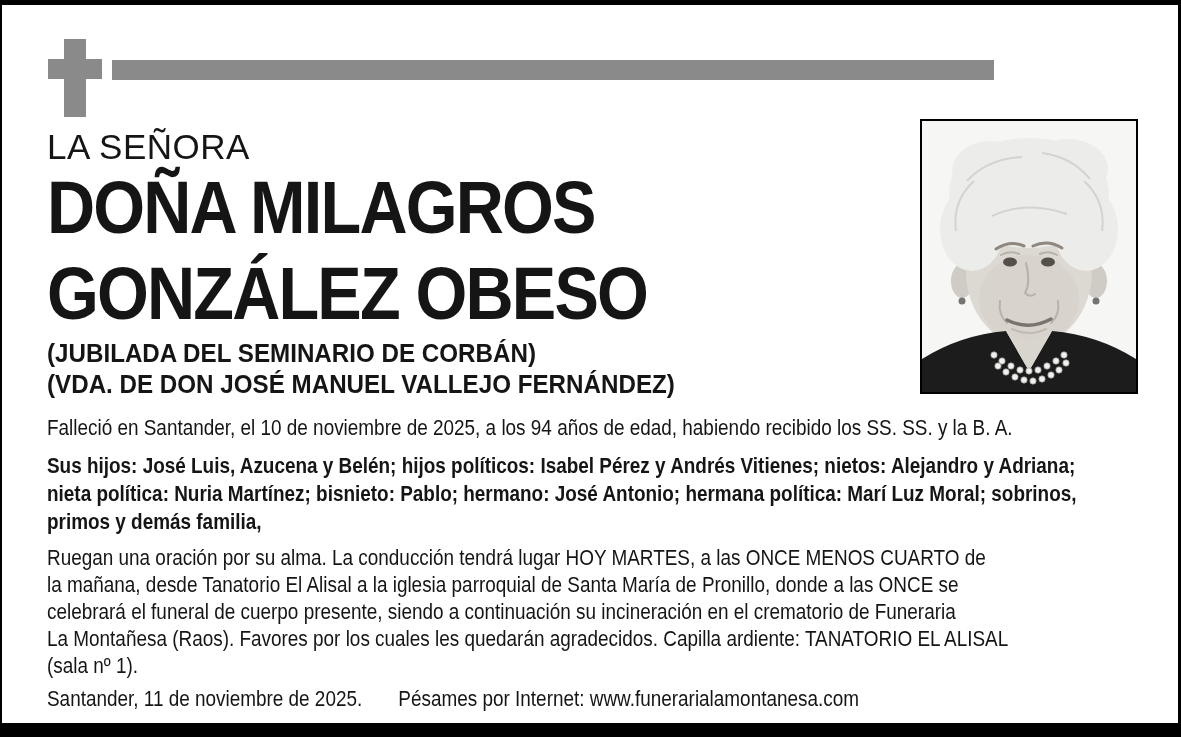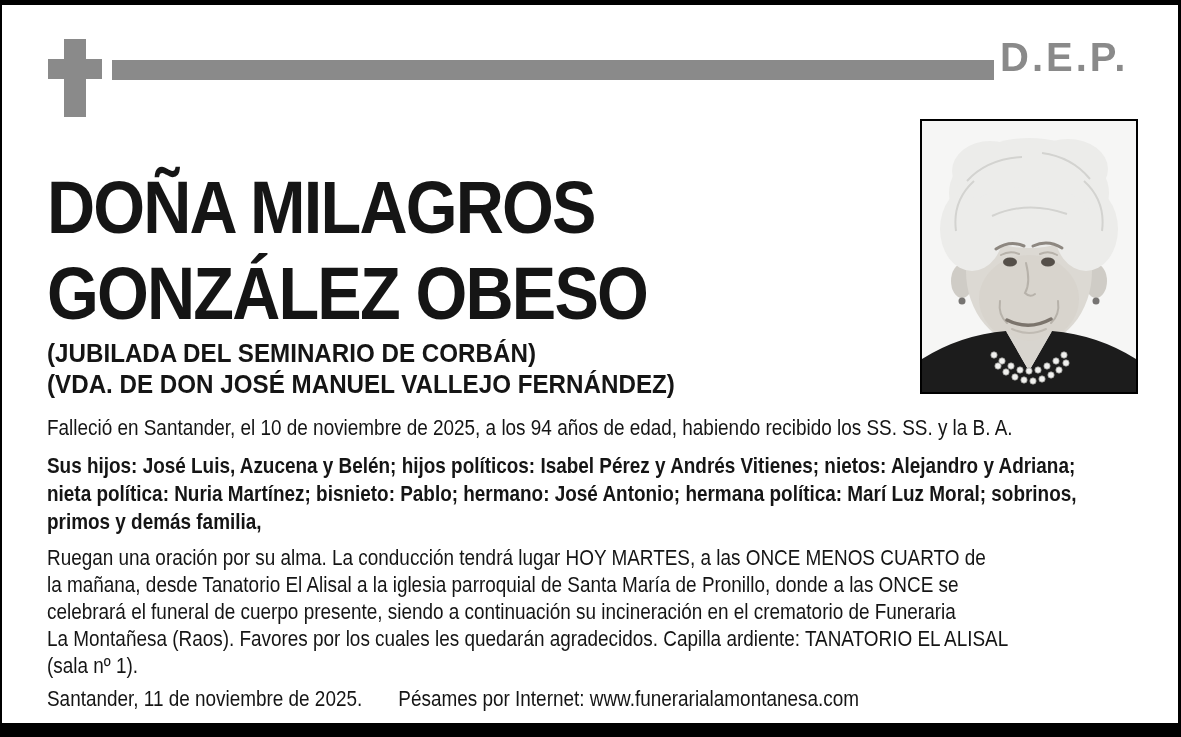--- a/index.html
+++ b/index.html
@@ -47,21 +47,20 @@
 </head>
 <body>
 
 <div class="page">
 
   <div>
     <div class="abs graybox" style="left:62px;top:34px;width:22px;height:78px;"></div>
     <div class="abs graybox" style="left:46px;top:54px;width:54px;height:20px;"></div>
   </div>
   <div class="abs graybox" style="left:110px;top:55px;width:882px;height:20px;"></div>
-  <div class="abs dep">D.E.P.</div>
 
   <div class="abs photo-frame">
     <svg viewBox="0 0 214 271" preserveAspectRatio="none" aria-hidden="true">
       <rect width="214" height="271" fill="#fbfbfa"></rect>
       <rect width="214" height="271" fill="#f1f1ef" opacity="0.5"></rect>
 
       <ellipse cx="40" cy="160" rx="11" ry="17" fill="#cfccc6"></ellipse>
       <ellipse cx="174" cy="160" rx="11" ry="17" fill="#cfccc6"></ellipse>
 
       <rect x="92" y="200" width="30" height="36" fill="#d4d1cb"></rect>
@@ -124,20 +123,21 @@
         <circle cx="129" cy="254" r="3.2"></circle>
           <circle cx="137" cy="249" r="3.2"></circle>
         <circle cx="144" cy="242" r="3.2"></circle>
       </g>
 
       <circle cx="40" cy="180" r="3.5" fill="#767472"></circle>
       <circle cx="174" cy="180" r="3.5" fill="#767472"></circle>
     </svg>
   </div>
 
+  <div class="abs salutation">LA SEÑORA</div>
   <div class="abs name-line" style="top:160px;">DOÑA MILAGROS</div>
   <div class="abs name-line" style="top:246px;">GONZÁLEZ OBESO</div>
   <div class="abs descriptors">(JUBILADA DEL SEMINARIO DE CORBÁN)
 (VDA. DE DON JOSÉ MANUEL VALLEJO FERNÁNDEZ)</div>
 
   <div class="abs para" style="top:409px;">Falleció en Santander, el 10 de noviembre de 2025, a los 94 años de edad, habiendo recibido los SS. SS. y la B. A.</div>
   <div class="abs para bold" style="top:447px;line-height:28px;">Sus hijos: José Luis, Azucena y Belén; hijos políticos: Isabel Pérez y Andrés Vitienes; nietos: Alejandro y Adriana;
 nieta política: Nuria Martínez; bisnieto: Pablo; hermano: José Antonio; hermana política: Marí Luz Moral; sobrinos,
 primos y demás familia,</div>
   <div class="abs para" style="top:539px;">Ruegan una oración por su alma. La conducción tendrá lugar HOY MARTES, a las ONCE MENOS CUARTO de

